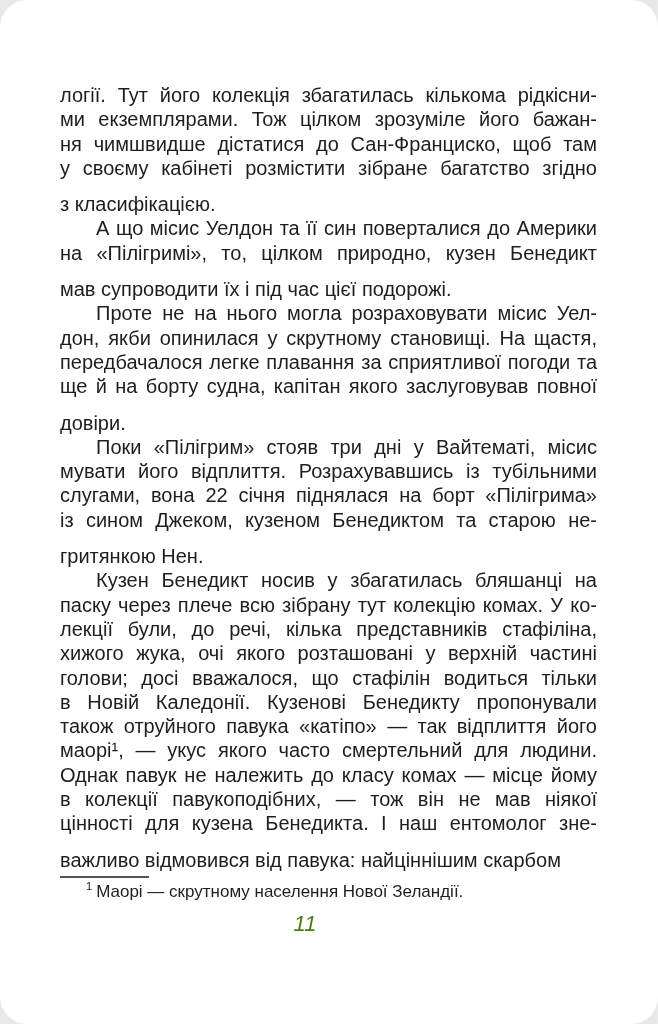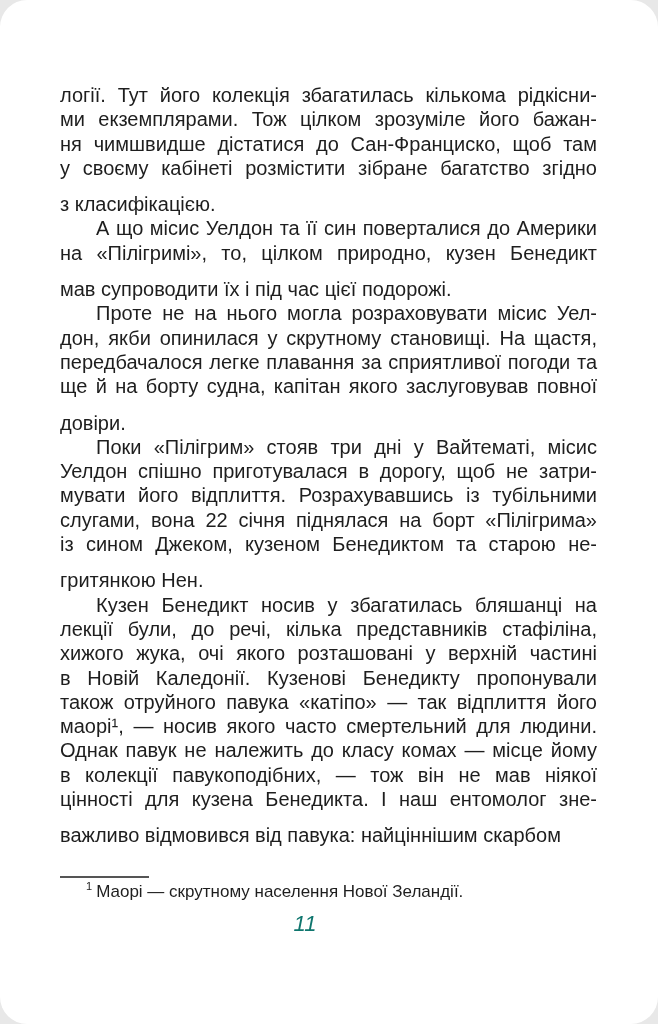--- a/index.html
+++ b/index.html
@@ -64,21 +64,21 @@
     margin-right: 4px;
   }
   .page-number {
     position: absolute;
     top: 911px;
     left: 0;
     width: 610px;
     text-align: center;
     font-style: italic;
     font-size: 22px;
-    color: #0f766e;
+    color: #4d7c0f;
   }
 </style>
 </head>
 <body>
 
 <div class="page">
 
   <div class="text-block">
       <div class="paragraph">
         <div class="line">логії. Тут його колекція збагатилась кількома рідкісни-</div>
@@ -94,33 +94,34 @@
       </div>
       <div class="paragraph">
         <div class="line indent">Проте не на нього могла розраховувати місис Уел-</div>
         <div class="line">дон, якби опинилася у скрутному становищі. На щастя,</div>
         <div class="line">передбачалося легке плавання за сприятливої погоди та</div>
         <div class="line">ще й на борту судна, капітан якого заслуговував повної</div>
         <div class="line last">довіри.</div>
       </div>
       <div class="paragraph">
         <div class="line indent">Поки «Пілігрим» стояв три дні у Вайтематі, місис</div>
-        <div class="line">Уелдон спішно приготувалася в дорогу, щоб не затри-</div>
         <div class="line">мувати його відплиття. Розрахувавшись із тубільними</div>
         <div class="line">слугами, вона 22 січня піднялася на борт «Пілігрима»</div>
         <div class="line">із сином Джеком, кузеном Бенедиктом та старою не-</div>
         <div class="line last">гритянкою Нен.</div>
       </div>
       <div class="paragraph">
         <div class="line indent">Кузен Бенедикт носив у збагатилась бляшанці на</div>
+        <div class="line">паску через плече всю зібрану тут колекцію комах. У ко-</div>
         <div class="line">лекції були, до речі, кілька представників стафіліна,</div>
         <div class="line">хижого жука, очі якого розташовані у верхній частині</div>
+        <div class="line">голови; досі вважалося, що стафілін водиться тільки</div>
         <div class="line">в Новій Каледонії. Кузенові Бенедикту пропонували</div>
         <div class="line">також отруйного павука «катіпо» — так відплиття його</div>
-        <div class="line">маорі¹, — носив якого часто смертельний для людини.</div>
+        <div class="line">маорі¹, — укус якого часто смертельний для людини.</div>
         <div class="line">Однак павук не належить до класу комах — місце йому</div>
         <div class="line">в колекції павукоподібних, — тож він не мав ніякої</div>
         <div class="line">цінності для кузена Бенедикта. І наш ентомолог зне-</div>
         <div class="line last">важливо відмовився від павука: найціннішим скарбом</div>
       </div>
     </div>
 
   <div class="footnote">
     <div class="footnote-rule"></div>
     <div class="footnote-text"><sup>1</sup><span>Маорі — скрутному населення Нової Зеландії.</span></div>

